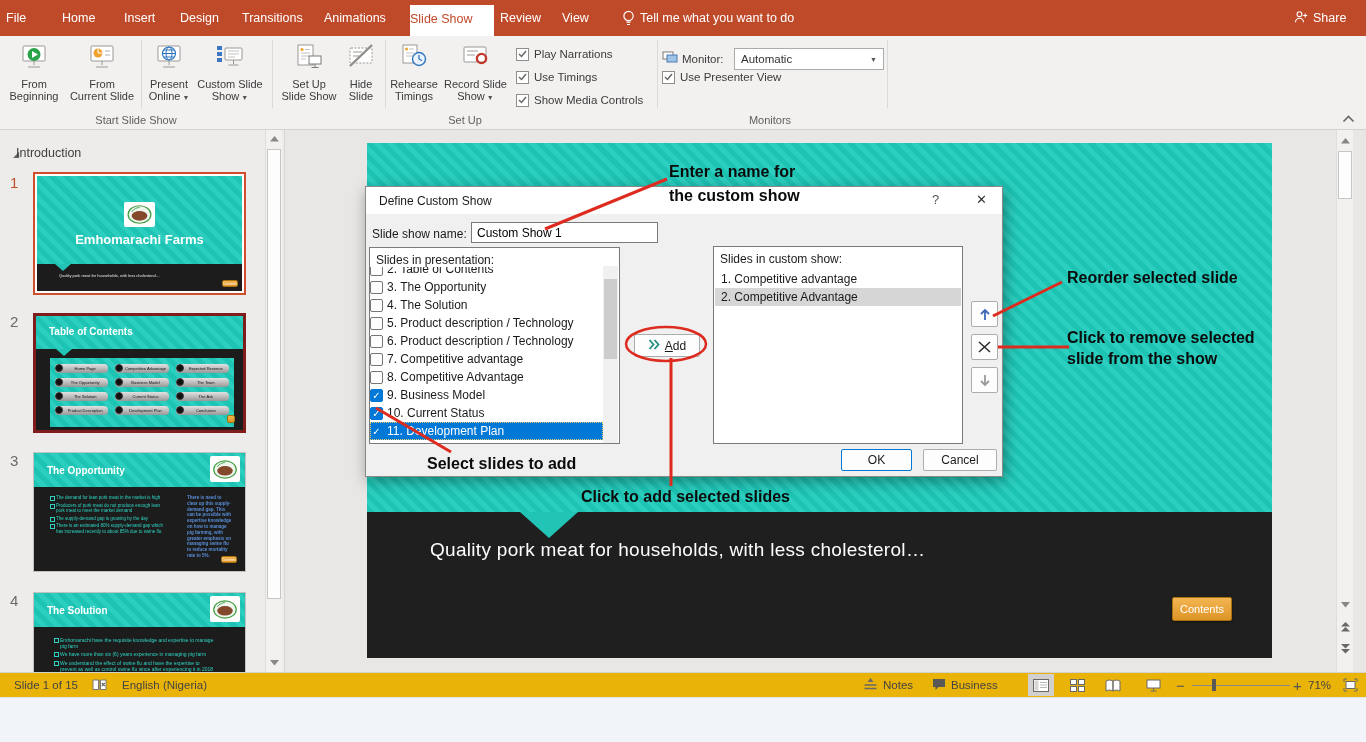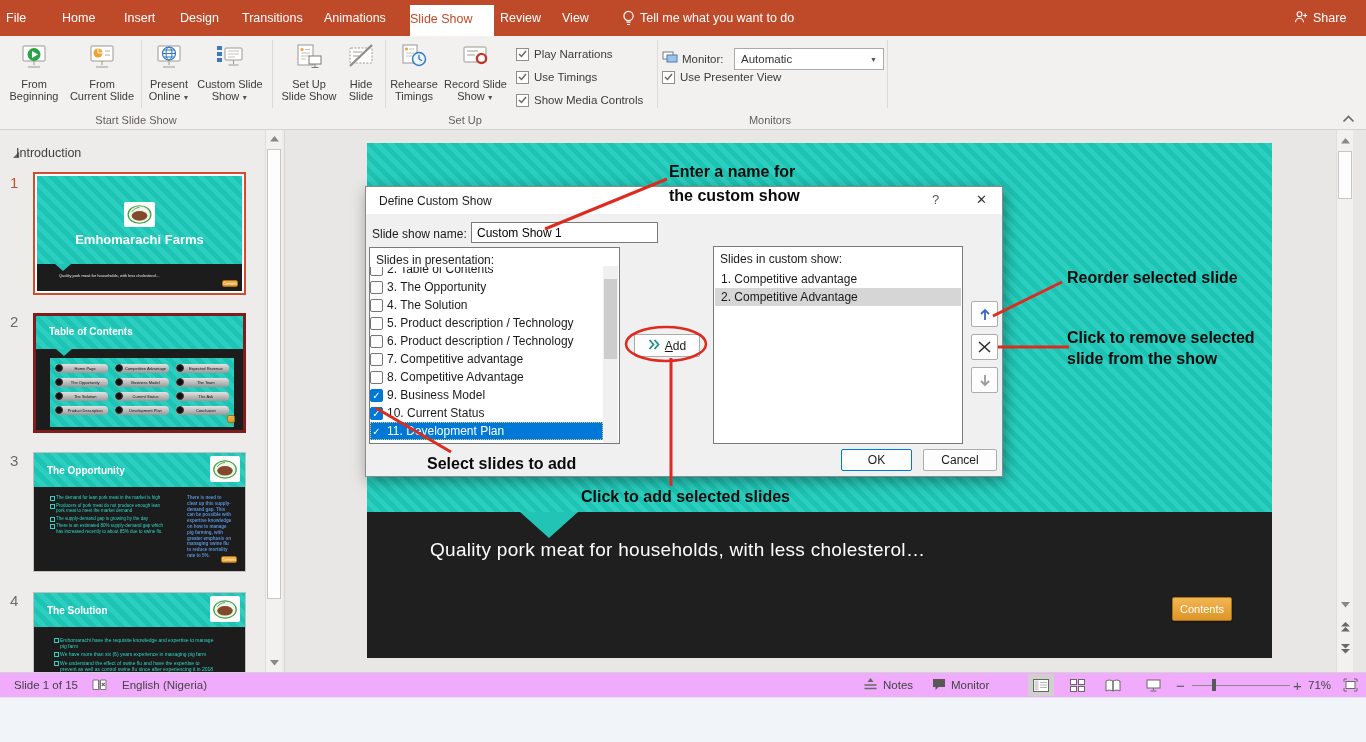--- a/index.html
+++ b/index.html
@@ -55,21 +55,21 @@
   .cb.on:after{content:"✓"}
   .rrow{position:relative;height:18px;line-height:18px;padding-left:6px;font-size:12px;color:#1a1a1a;white-space:nowrap}
   .rrow.sel{background:#d6d6d6}
   .dbtn{position:absolute;background:#fdfdfd;border:1px solid #acacac;border-radius:2px;font-size:12px;color:#1a1a1a;
         display:flex;align-items:center;justify-content:center}
   .sqbtn{position:absolute;left:605px;width:27px;height:26px;background:#fdfdfd;border:1px solid #acacac;border-radius:2px;
          display:flex;align-items:center;justify-content:center}
   
   .note{position:absolute;font-size:16px;font-weight:bold;color:#0b0b0b;white-space:nowrap}
   
-  #statusbar{position:absolute;left:0;top:672px;width:1366px;height:25px;background:#f0abfc;border-top:1px solid #d4d2d0;
+  #statusbar{position:absolute;left:0;top:672px;width:1366px;height:25px;background:#eab308;border-top:1px solid #d4d2d0;
              font-size:11.5px;color:#444}
   .sitem{position:absolute;top:0;height:24px;display:flex;align-items:center;gap:5px}
   .viewbtn{position:absolute;top:1px;height:22px;width:26px;display:flex;align-items:center;justify-content:center}
   .viewbtn.on{background:#d2d0ce}
   
   #taskbar{position:absolute;left:0;top:697px;width:1366px;height:45px;background:#f1f5fa;border-top:1px solid #e1e5e9}
 </style>
 </head>
 <body>
 
@@ -514,21 +514,21 @@
       <span><svg width="15" height="12" viewBox="0 0 15 12">
             <path d="M7.5 0l3 4h-6z" fill="#6a6866"></path>
             <path d="M1.5 7h12M1.5 10.5h12" stroke="#6a6866" stroke-width="1.3"></path>
           </svg></span>
       <span>Notes</span>
     </div>
     <div class="sitem" style="left:932px">
       <span><svg width="14" height="13" viewBox="0 0 14 13">
             <path d="M1 1h12v8H6.5L3.5 12V9H1z" fill="#5a5856"></path>
           </svg></span>
-      <span>Monitor</span>
+      <span>Business</span>
     </div>
     <div class="viewbtn on" style="left:1028px">
       <svg width="16" height="13" viewBox="0 0 16 13">
           <rect x=".5" y=".5" width="15" height="12" fill="#fff" stroke="#6a6866"></rect>
           <rect x="1.5" y="1.5" width="4" height="10" fill="#d8d6d4"></rect>
           <path d="M7 3.5h7M7 6h7M7 8.5h7" stroke="#b8b6b4"></path>
         </svg>
     </div>
     <div class="viewbtn" style="left:1064px">
       <svg width="15" height="13" viewBox="0 0 15 13">

